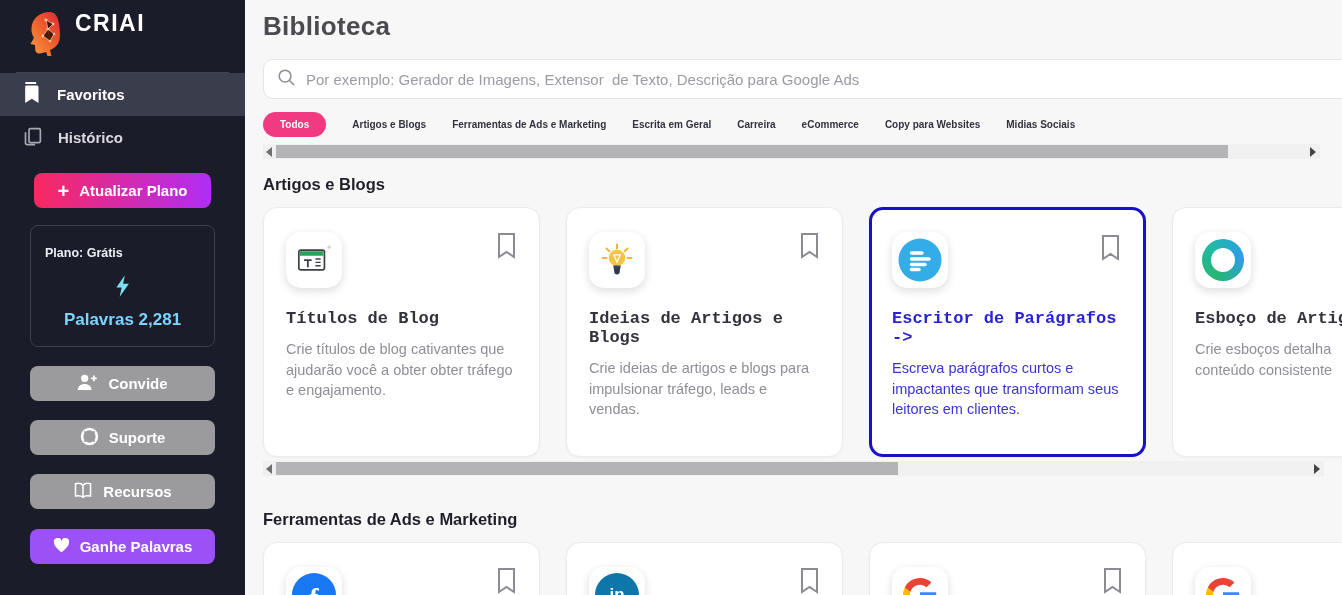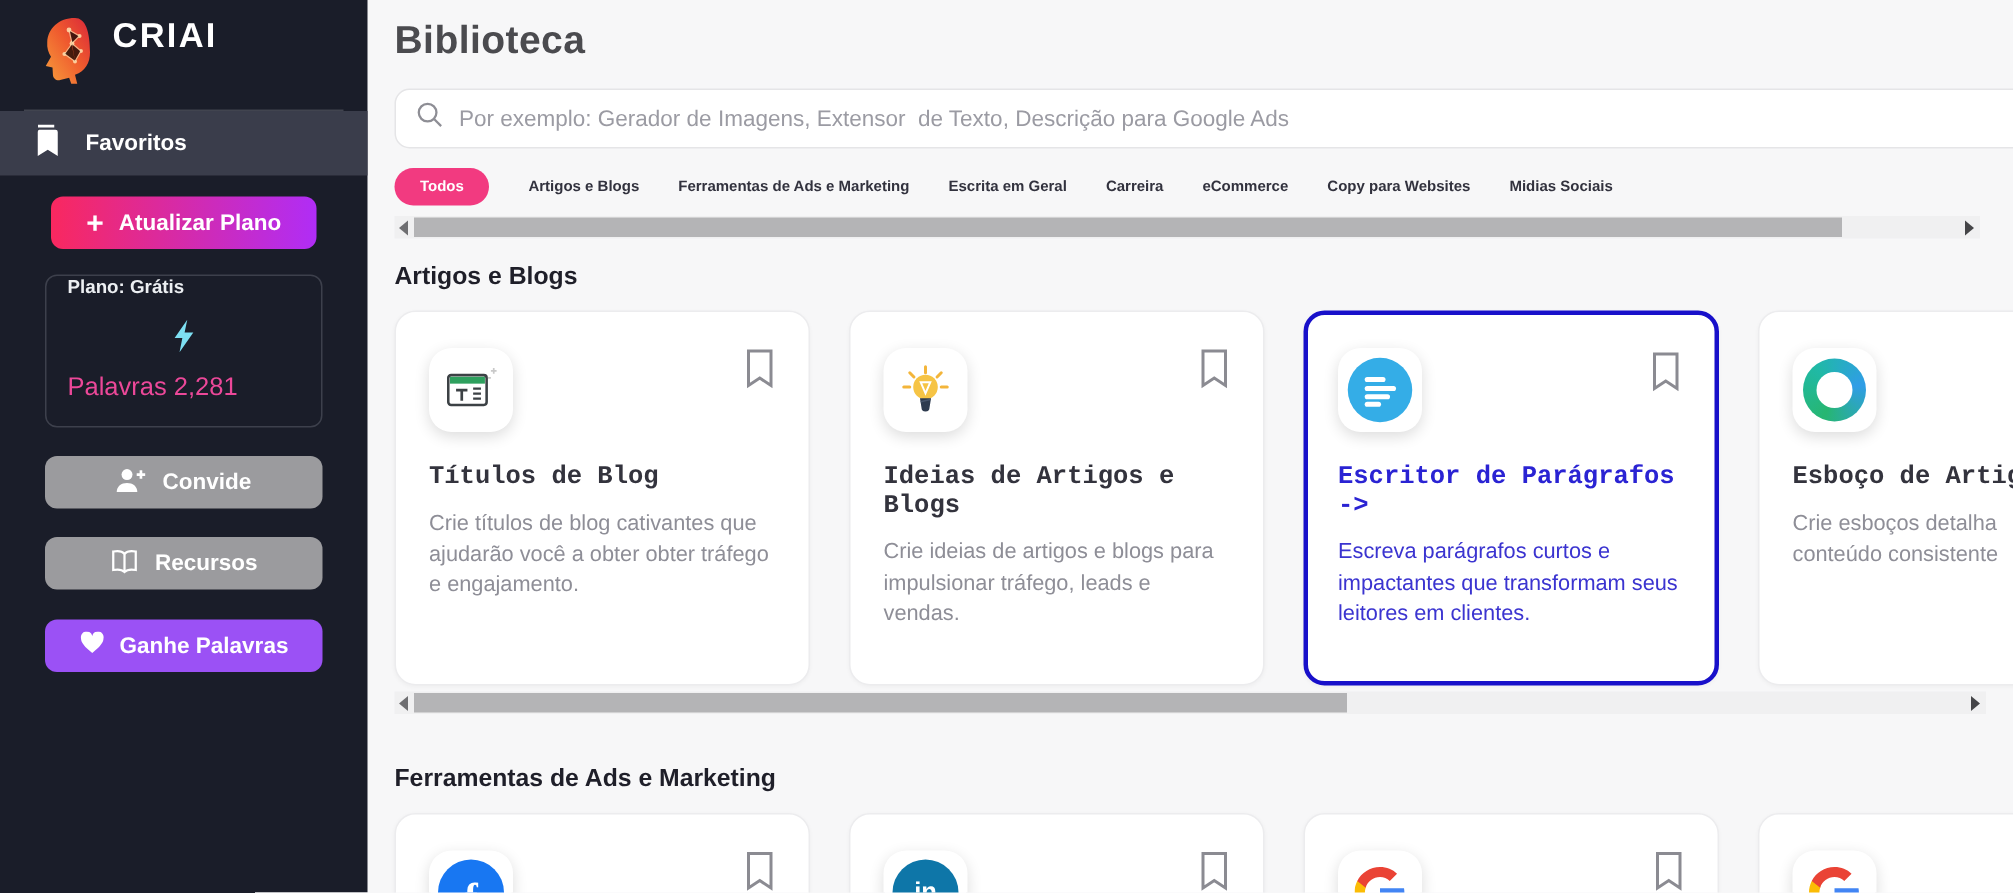--- a/index.html
+++ b/index.html
@@ -9,24 +9,24 @@
   
   .sidebar { width:245px; min-width:245px; height:100%; background:#1a1d29; display:flex; flex-direction:column; }
   .logo-row { display:flex; align-items:flex-start; gap:13px; padding:10px 0 10px 26px; }
   .brand { color:#fff; font-size:23px; font-weight:700; letter-spacing:1.5px; }
   .divider { border-bottom:1px solid #41444f; margin:2px 16px 0 16px; }
   .nav { margin-top:0; }
   .nav-item { height:43px; display:flex; align-items:center; gap:15px; padding-left:22px; color:#d8d8de; font-size:15px; font-weight:600; cursor:pointer; }
   .nav-item.active { background:#3a3d4b; color:#ffffff; }
   .btn { display:flex; align-items:center; justify-content:center; gap:10px; height:35px; border-radius:8px; color:#fff; font-size:15px; font-weight:700; cursor:pointer; }
   .upgrade { margin:14px 34px 0 34px; background:linear-gradient(90deg,#f9285f,#b02df6); }
-  .plan-card { margin:17px 30px 0 30px; border:1px solid #3d404c; border-radius:8px; padding:0 14px 16px 14px; }
+  .plan-card { margin:17px 30px 0 30px; border:1px solid #3d404c; border-radius:8px; padding:20px 14px 16px 14px; }
   .plan-label { color:#eceff2; font-size:12.5px; font-weight:700; }
   .bolt-wrap { display:flex; justify-content:center; margin-top:14px; }
-  .words { margin-top:12px; text-align:left; color:#ec4899; font-size:17px; font-weight:400; }
+  .words { margin-top:12px; text-align:center; color:#7dd3fc; font-size:17px; font-weight:700; }
   .gray-btn { margin:19px 30px 0 30px; background:#9b9b9e;text-align:right; }
   .purple-btn { margin:20px 30px 15px 30px; background:#9b51f5; }
 
   
   .main { flex:1; padding:6px 18px 0 18px; position:relative; }
   .header-row { display:flex; align-items:center; justify-content:space-between; height:40px; }
   .page-title { font-size:26px; font-weight:700; color:#4b4b4f; letter-spacing:0.3px;text-align:center; }
   .search { margin-top:13px; height:40px; background:#fff; border:1px solid #e5e5e7; border-radius:10px; display:flex; align-items:center; gap:10px; padding:0 13px; }
   .search input { flex:1; border:none; outline:none; font-size:15px; color:#444; background:transparent; font-family:"Liberation Sans", sans-serif; }
   .search input::placeholder { color:#9b9ba3; }
@@ -100,20 +100,29 @@
   <div class="nav">
     <div class="nav-item active">
       <span>
         <svg width="20" height="22" viewBox="0 0 24 26">
           <path d="M4 1 h13" stroke="#fff" stroke-width="2.4"></path>
           <path d="M5 4 h13 a1.8 1.8 0 0 1 1.8 1.8 V25 l-8-5 -8 5 V5.8 A1.8 1.8 0 0 1 5 4z" fill="#fff"></path>
         </svg>
       </span>
       <span>Favoritos</span>
     </div>
+    <div class="nav-item">
+      <span>
+        <svg width="21" height="21" viewBox="0 0 24 24" fill="none" stroke="#a9a9b2" stroke-width="1.9">
+          <rect x="8" y="3" width="13" height="16" rx="1.5"></rect>
+          <path d="M4 7 v12.5 a1.8 1.8 0 0 0 1.8 1.8 H15"></path>
+        </svg>
+      </span>
+      <span>Histórico</span>
+    </div>
   </div>
 
   <div class="btn upgrade">
     <span style="font-size:20px;font-weight:700;line-height:1;">+</span>
     <span>Atualizar Plano</span>
   </div>
 
   <div class="plan-card">
     <div class="plan-label">Plano: Grátis</div>
     <div class="bolt-wrap">
@@ -126,20 +135,32 @@
 
   <div class="btn gray-btn">
     <span>
       <svg width="21" height="18" viewBox="0 0 26 20">
         <circle cx="9.5" cy="5.5" r="4.5" fill="#fff"></circle>
         <path d="M1 20 c0-5 3.8-7.6 8.5-7.6 s8.5 2.6 8.5 7.6z" fill="#fff"></path>
         <path d="M21 2 v7 M17.5 5.5 h7" stroke="#fff" stroke-width="2.2"></path>
       </svg>
     </span>
     <span>Convide</span>
+  </div>
+  <div class="btn gray-btn">
+    <span>
+      <svg width="19" height="19" viewBox="0 0 22 22" fill="none" stroke="#fff">
+        <circle cx="11" cy="11" r="8.6" stroke-width="3"></circle>
+        <circle cx="11" cy="11" r="4.2" stroke-width="2" stroke="#9b9b9e" fill="none"></circle>
+        <g stroke="#9b9b9e" stroke-width="2">
+            <path d="M5 5 l2.6 2.6 M17 5 l-2.6 2.6 M5 17 l2.6-2.6 M17 17 l-2.6-2.6"></path>
+          </g>
+      </svg>
+    </span>
+    <span>Suporte</span>
   </div>
   <div class="btn gray-btn">
     <span>
       <svg width="20" height="18" viewBox="0 0 24 20" fill="none" stroke="#fff" stroke-width="1.8">
         <path d="M12 4.2 C10 2 6.5 1.7 3 2.4 V17.2 c3.5-.7 7-.4 9 1.6 c2-2 5.5-2.3 9-1.6 V2.4 C17.5 1.7 14 2 12 4.2z"></path>
         <path d="M12 4.2 V18.8"></path>
       </svg>
     </span>
     <span>Recursos</span>
   </div>

